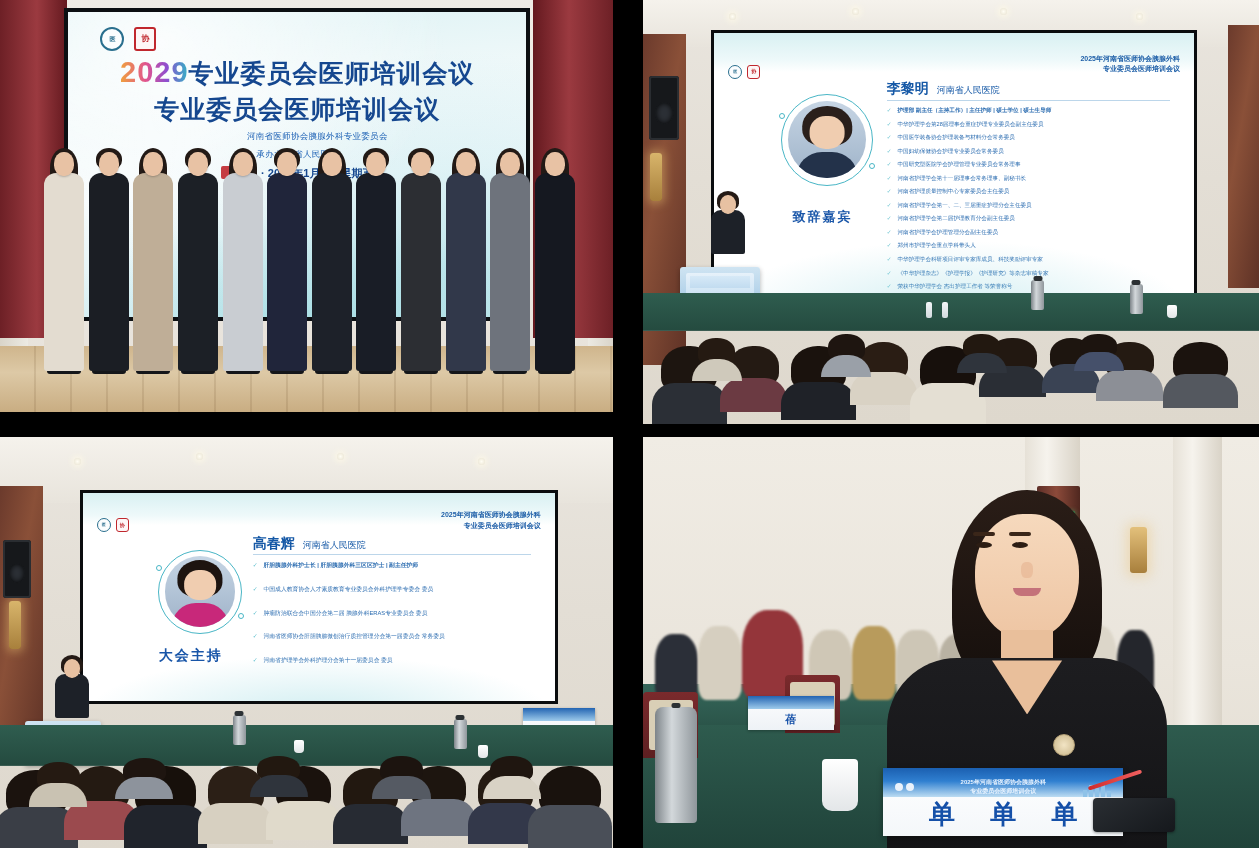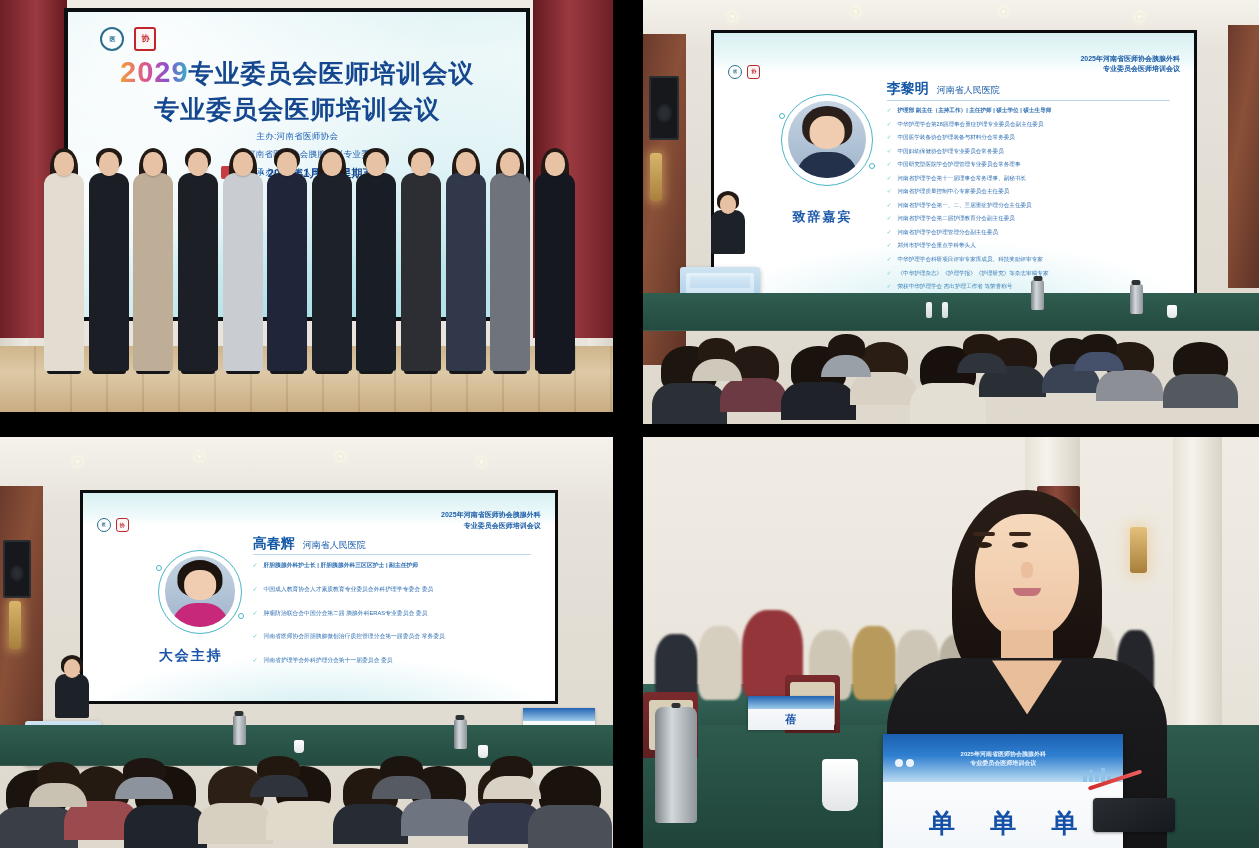--- a/index.html
+++ b/index.html
@@ -439,21 +439,20 @@
       </div>
 
       <div class="slide-title-wrap">
         <div class="title-line">
           <span class="year-glyph">2029</span><span>专业委员会医师培训会议</span>
         </div>
         <div class="title-line">专业委员会医师培训会议</div>
       </div>
 
       <div class="org-lines">
-        <div>主办:河南省医师协会</div>
         <div class="indent">河南省医师协会胰腺外科专业委员会</div>
         <div>承办:河南省人民医院</div>
       </div>
 
       <div class="venue-line">
         <span class="seal"></span><span>郑州 · 2025年1月3日 星期五</span>
       </div>
     </div>
 
     <div class="floor">
@@ -915,21 +914,21 @@
       <div class="subj-body"></div>
       <div class="subj-collar"></div>
       <div class="subj-badge" style="left:176px;top:244px"></div>
       <div class="subj-hands" style="left:104px;top:284px"></div>
       <div class="subj-watch" style="left:176px;top:288px"></div>
     </div>
 
     <div class="thermos" style="left:2%;bottom:6%;width:42px;height:116px;border-radius:8px 8px 4px 4px"></div>
     <div class="cup" style="left:29%;bottom:9%;width:36px;height:52px;border-radius:4px 4px 10px 10px"></div>
 
-    <div class="name-card" style="left:39%;bottom:0;width:240px;height:114px">
+    <div class="name-card" style="left:39%;bottom:12px;width:240px;height:68px">
       <div class="nc-band"></div>
       <div class="nc-logos">
         <span></span>
         <span></span>
       </div>
       <div class="nc-band-title">
         <div>2025年河南省医师协会胰腺外科</div>
         <div>专业委员会医师培训会议</div>
       </div>
       <div class="nc-skyline">

